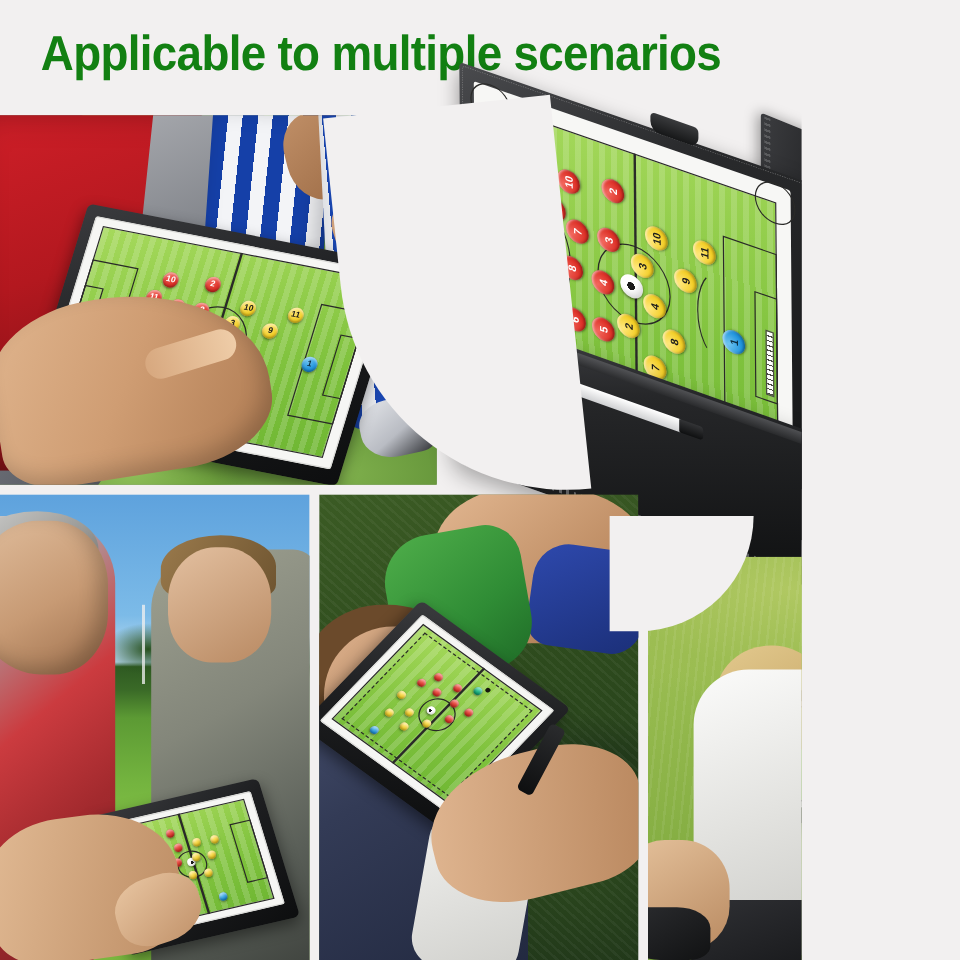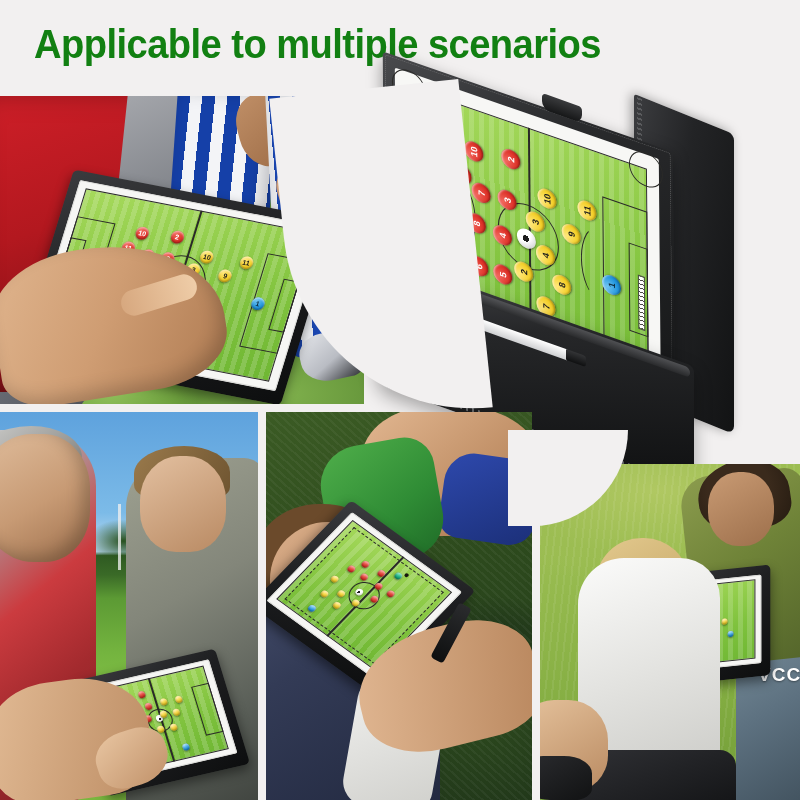--- a/index.html
+++ b/index.html
@@ -2,21 +2,21 @@
 <html><head>
 <meta charset="utf-8">
 <style>
   * { box-sizing: border-box; margin:0; padding:0; }
   html,body { width:800px; height:800px; overflow:hidden; }
   body{
     background:#F2F0F0;
     font-family:"Liberation Sans", sans-serif;
     position:relative;
   }
-  .stage{position:relative;width:800px;height:800px;overflow:hidden;background:#F2F0F0;}
+  .stage{position:relative;width:668px;height:800px;overflow:hidden;background:#F2F0F0;}
 
   
   .headline{
     position:absolute; left:34px; top:18px; width:740px; height:52px;
     font-size:41px; font-weight:700; letter-spacing:-.6px;
     color:#128012; line-height:52px;
     font-family:"Liberation Sans Narrow","Liberation Sans",sans-serif;
     transform:scaleX(.93); transform-origin:left center;
     white-space:nowrap;
   }

